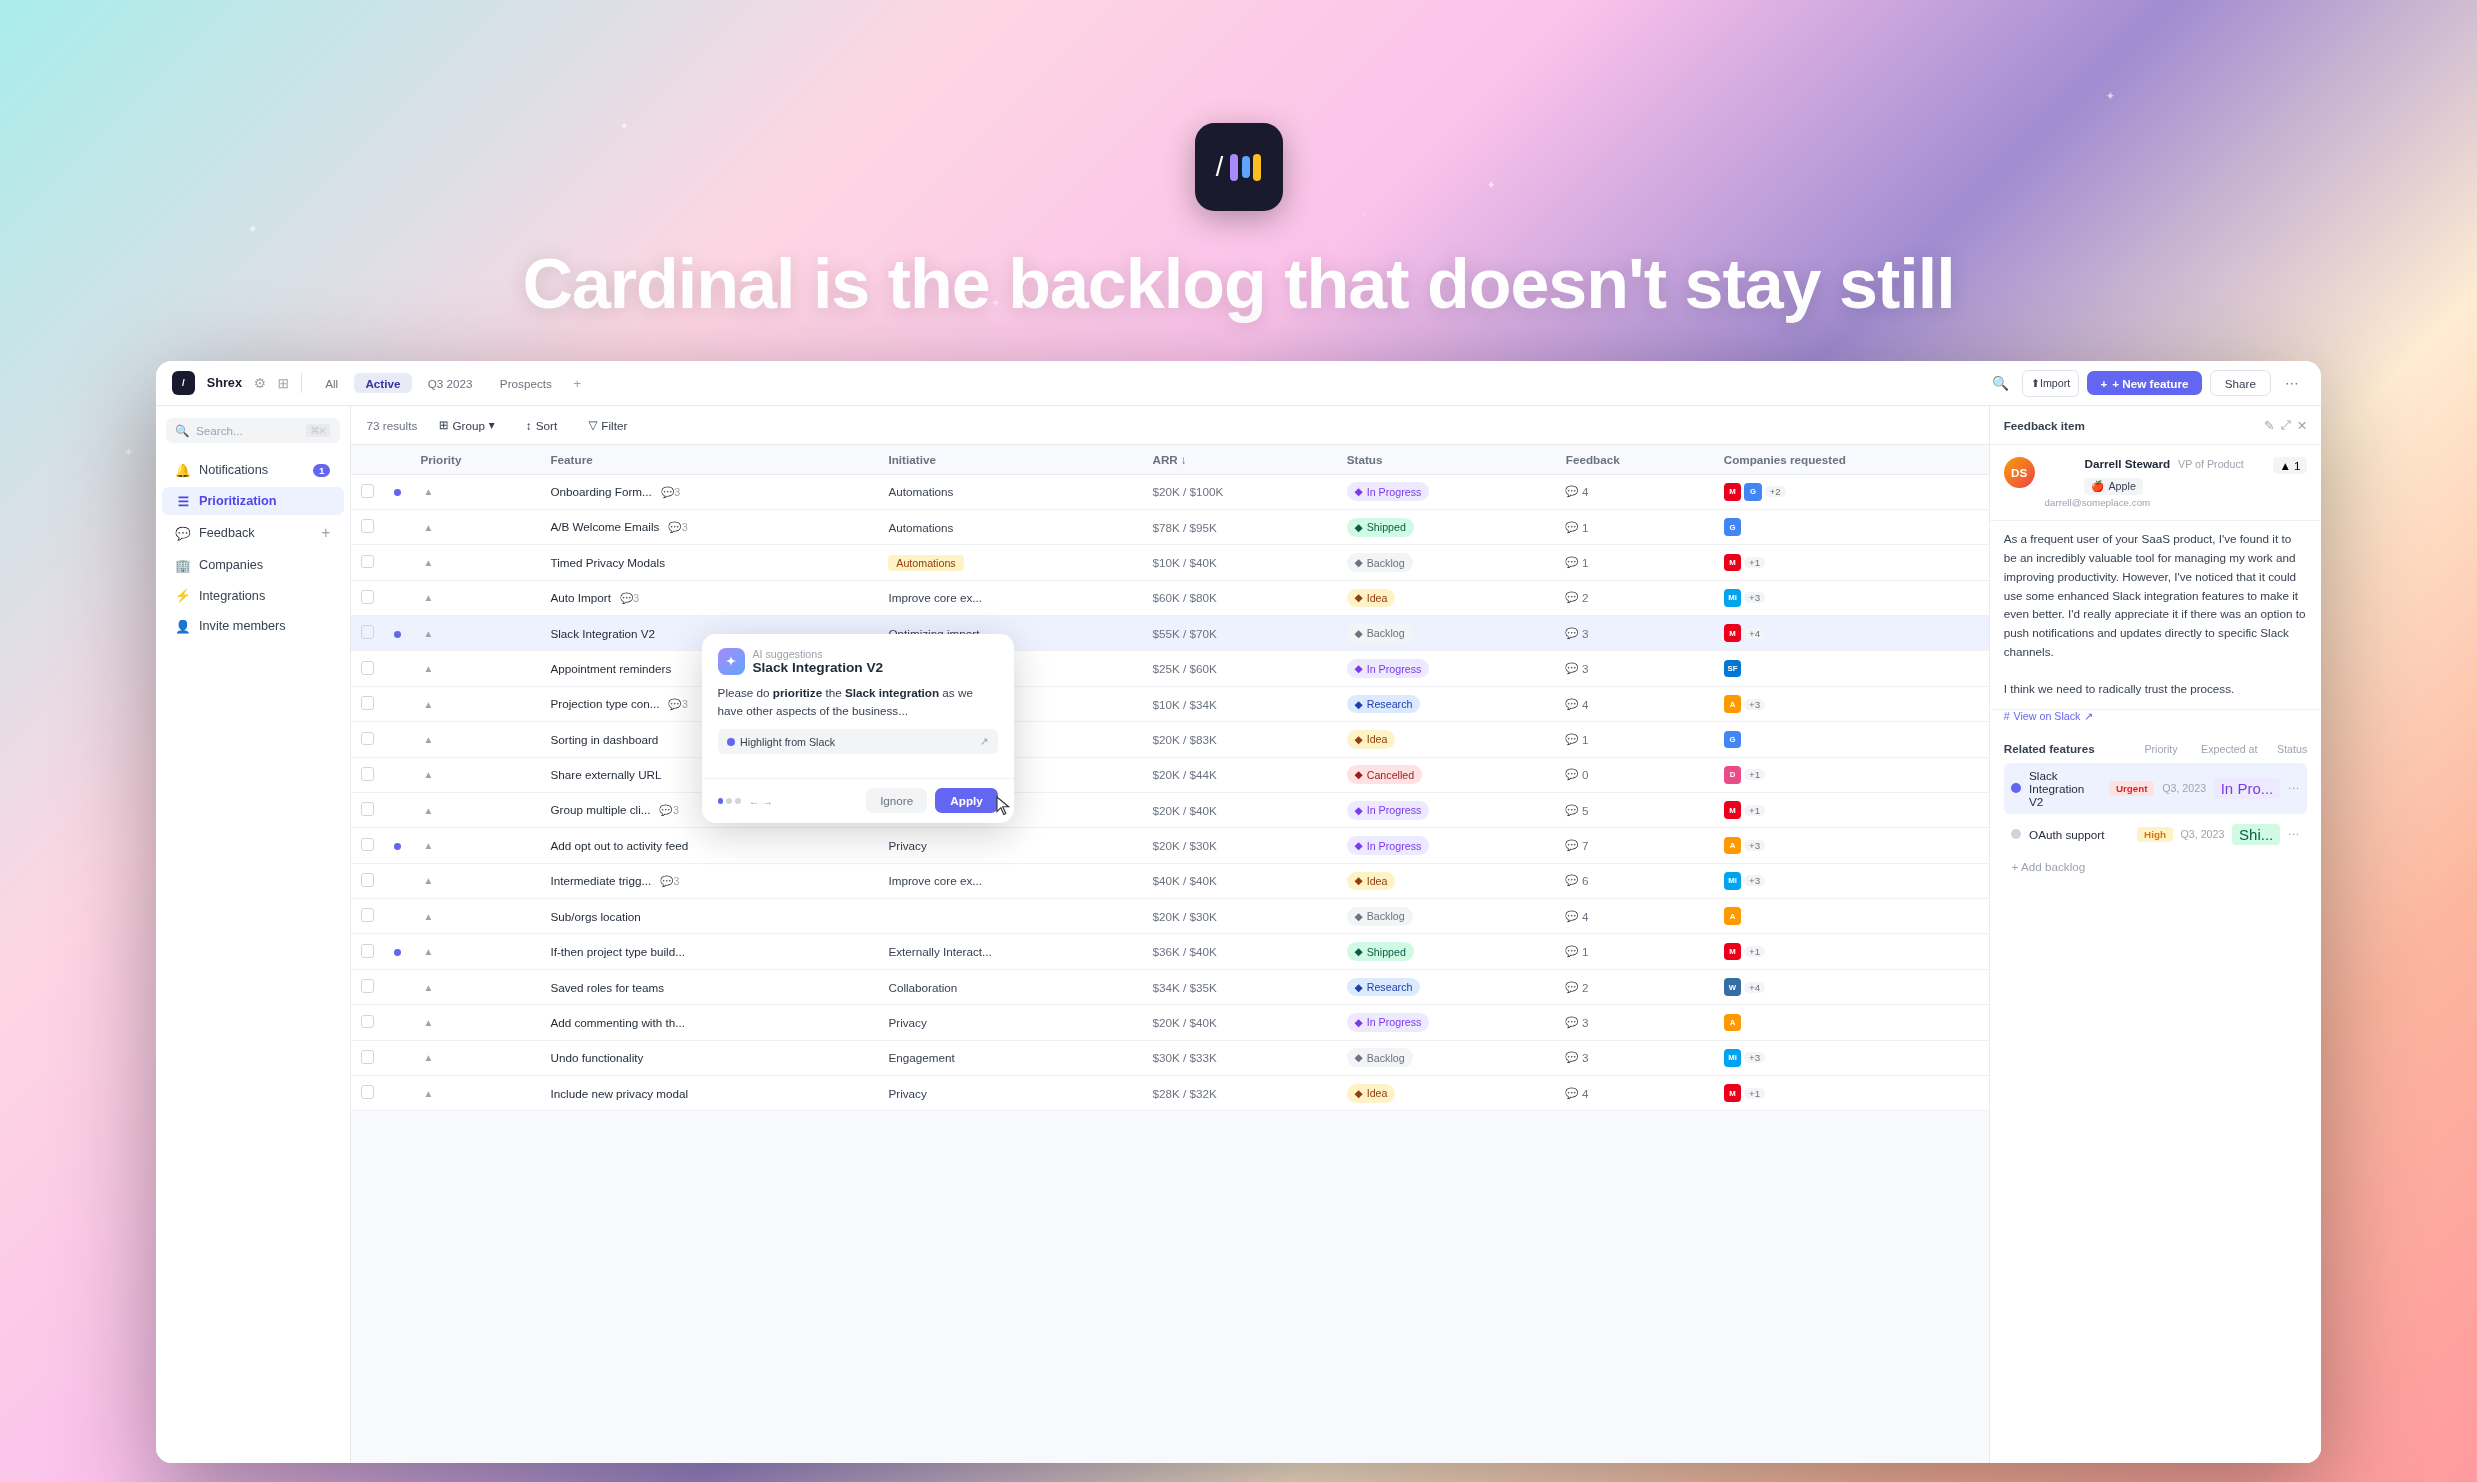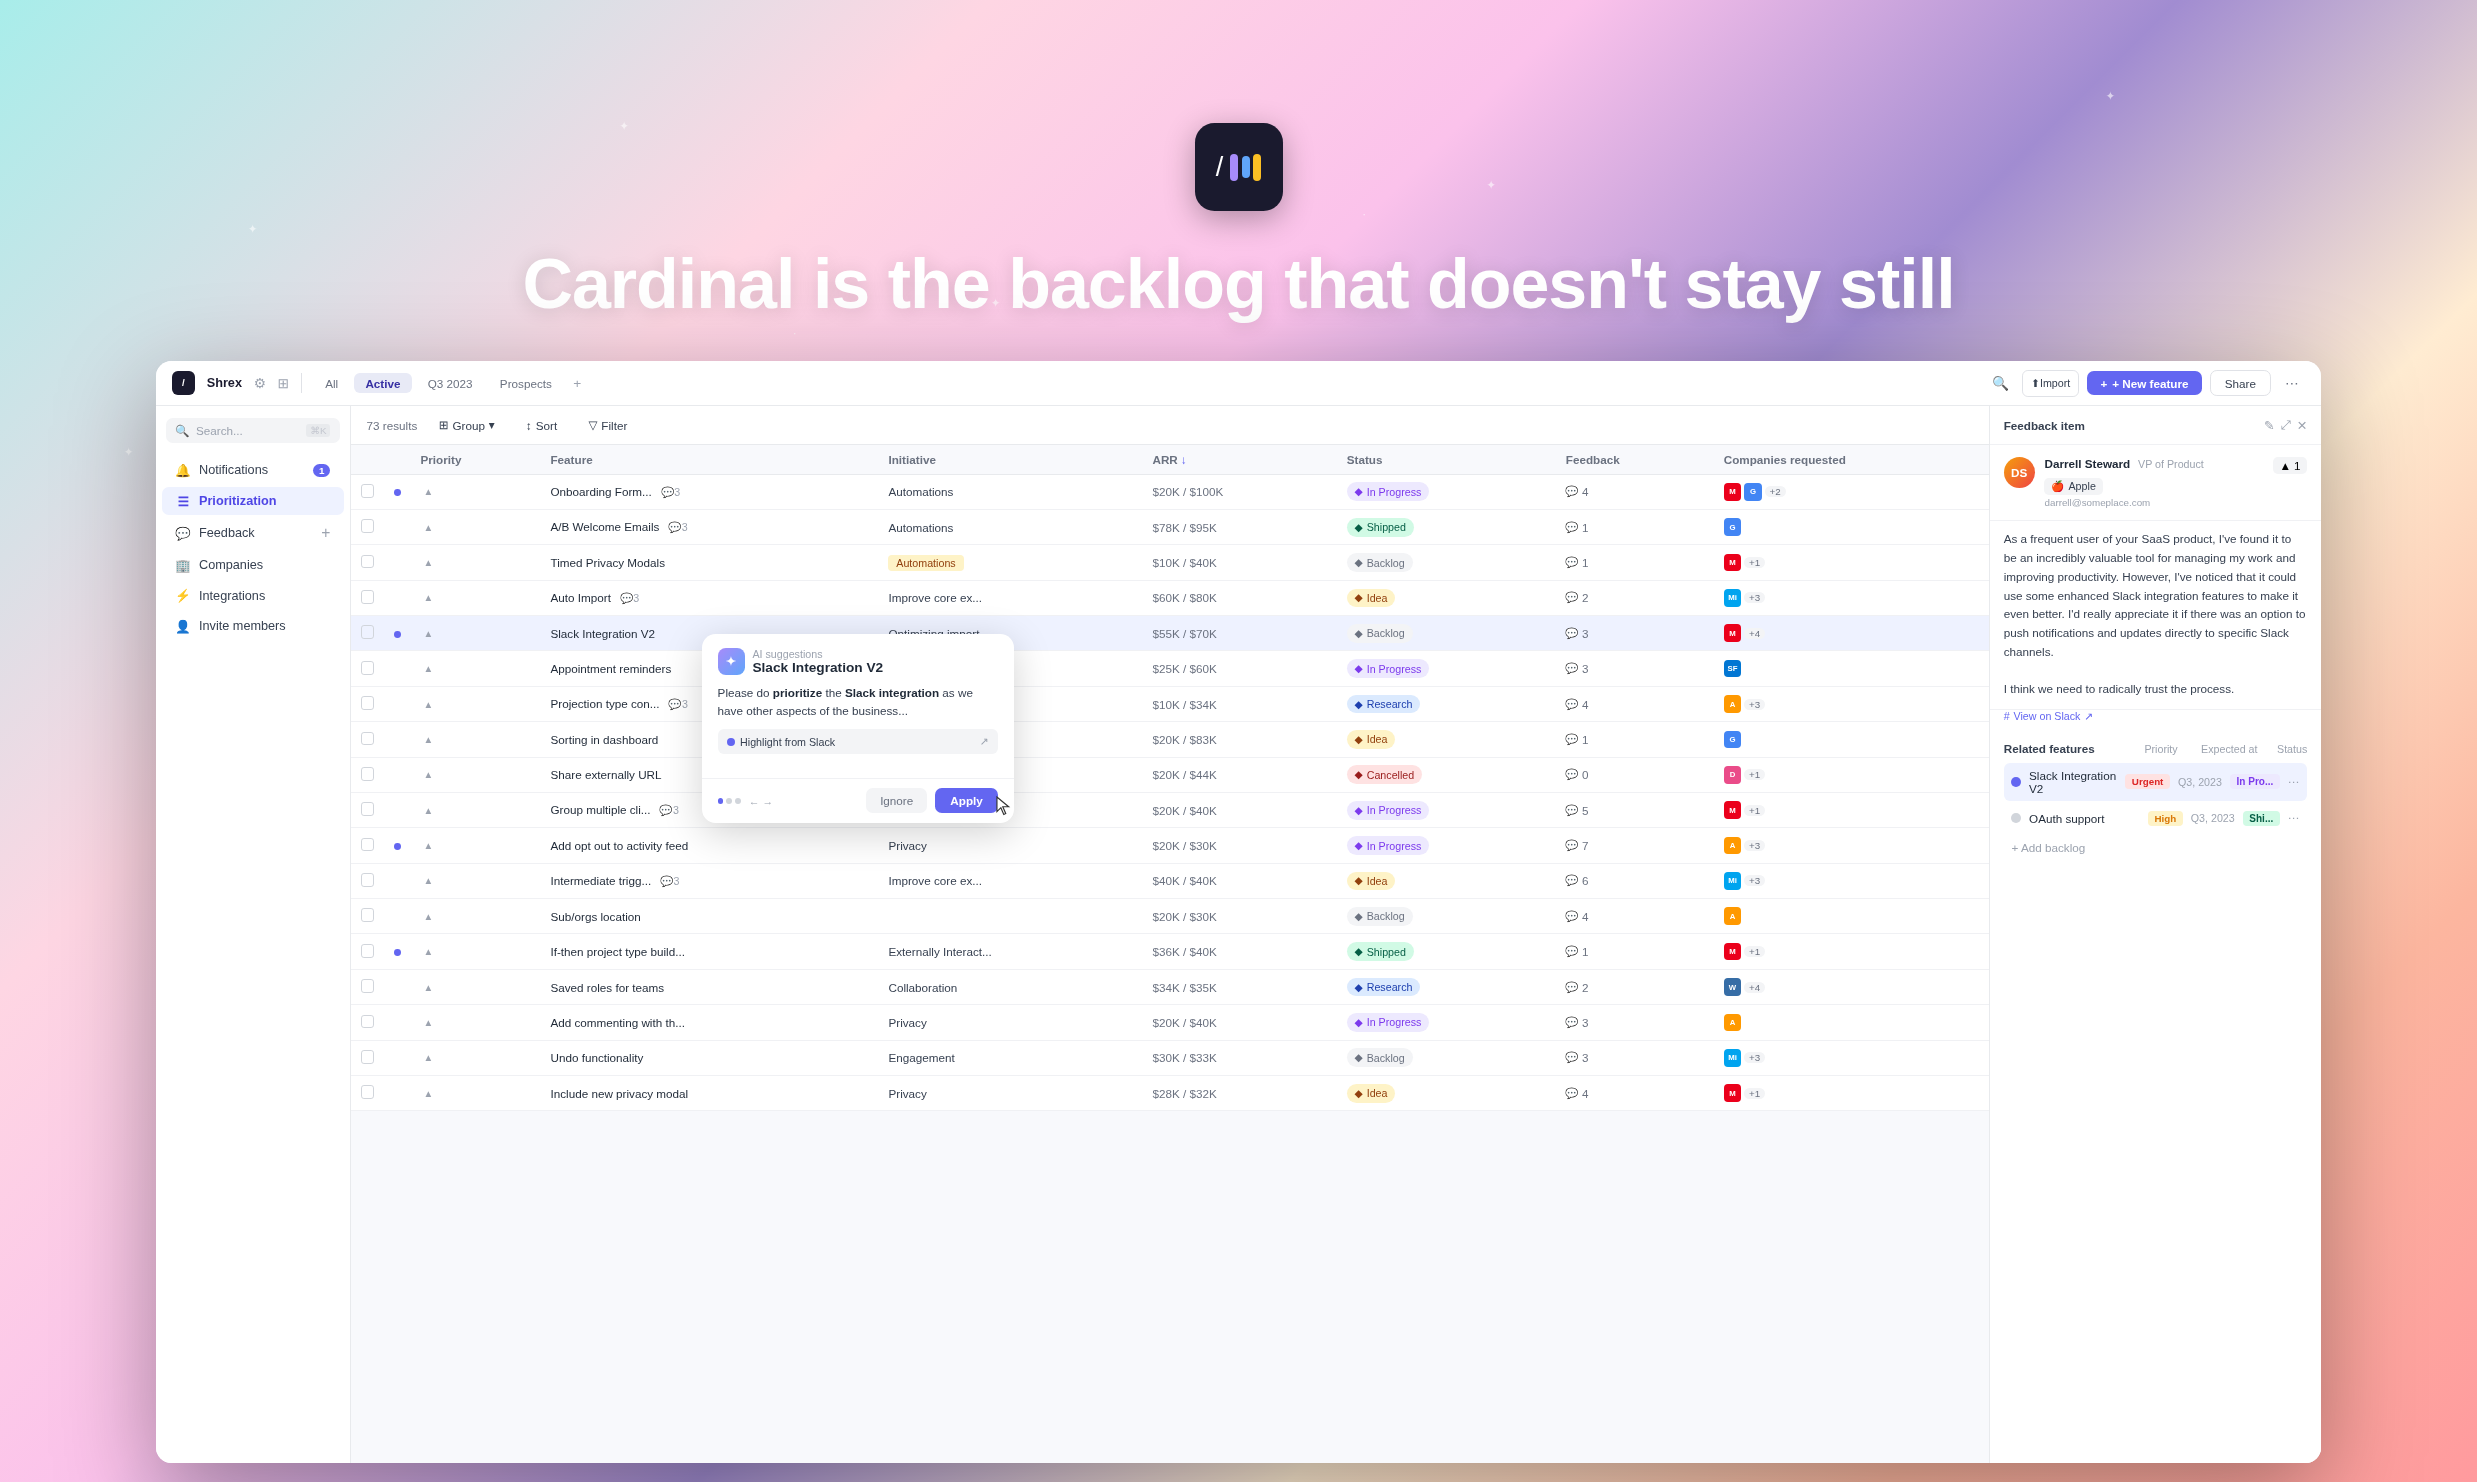--- a/index.html
+++ b/index.html
@@ -742,22 +742,22 @@
     }
 
     .quarter-label {
       font-size: 10.7px;
       color: #9ca3af;
     }
 
     .status-pill-sm {
       padding: 2px 6.8px;
       border-radius: 3.9px;
-      font-size: 10px;
-      font-weight: 700;
+      font-size: 15px;
+      font-weight: 400;
     }
     .in-prog-sm { background: #ede9fe; color: #7c3aed; }
     .shipped-sm { background: #d1fae5; color: #065f46; }
 
     .add-feature-btn {
       display: flex;
       align-items: center;
       gap: 4.9px;
       color: #9ca3af;
       font-size: 11.7px;
@@ -1714,21 +1714,21 @@
         <span style="cursor:pointer;font-size:12.7px;">✎</span>
         <span style="cursor:pointer;font-size:12.7px;">⤢</span>
         <span style="cursor:pointer;font-size:12.7px;">✕</span>
       </div>
     </div>
 
     <div class="reviewer-section">
       <div class="reviewer-row">
         <div class="avatar">DS</div>
         <div class="reviewer-info">
-          <div style="display:flex;align-items:flex-end;gap:7.8px;flex-wrap:wrap;">
+          <div style="display:flex;align-items:flex-end;gap:7.8px;flex-wrap:wrap;margin-left:40px;">
             <span class="reviewer-name">Darrell Steward</span>
             <span class="reviewer-role">VP of Product</span>
             <div class="company-tag">
               <span>🍎</span>
               <span>Apple</span>
             </div>
           </div>
           <div style="font-size:9.8px;color:#9ca3af;margin-top:2px;">darrell@someplace.com</div>
         </div>
         <div style="margin-left:auto;display:flex;align-items:center;gap:2.9px;background:#f3f4f6;border-radius:4.9px;padding:2px 6.8px;">

